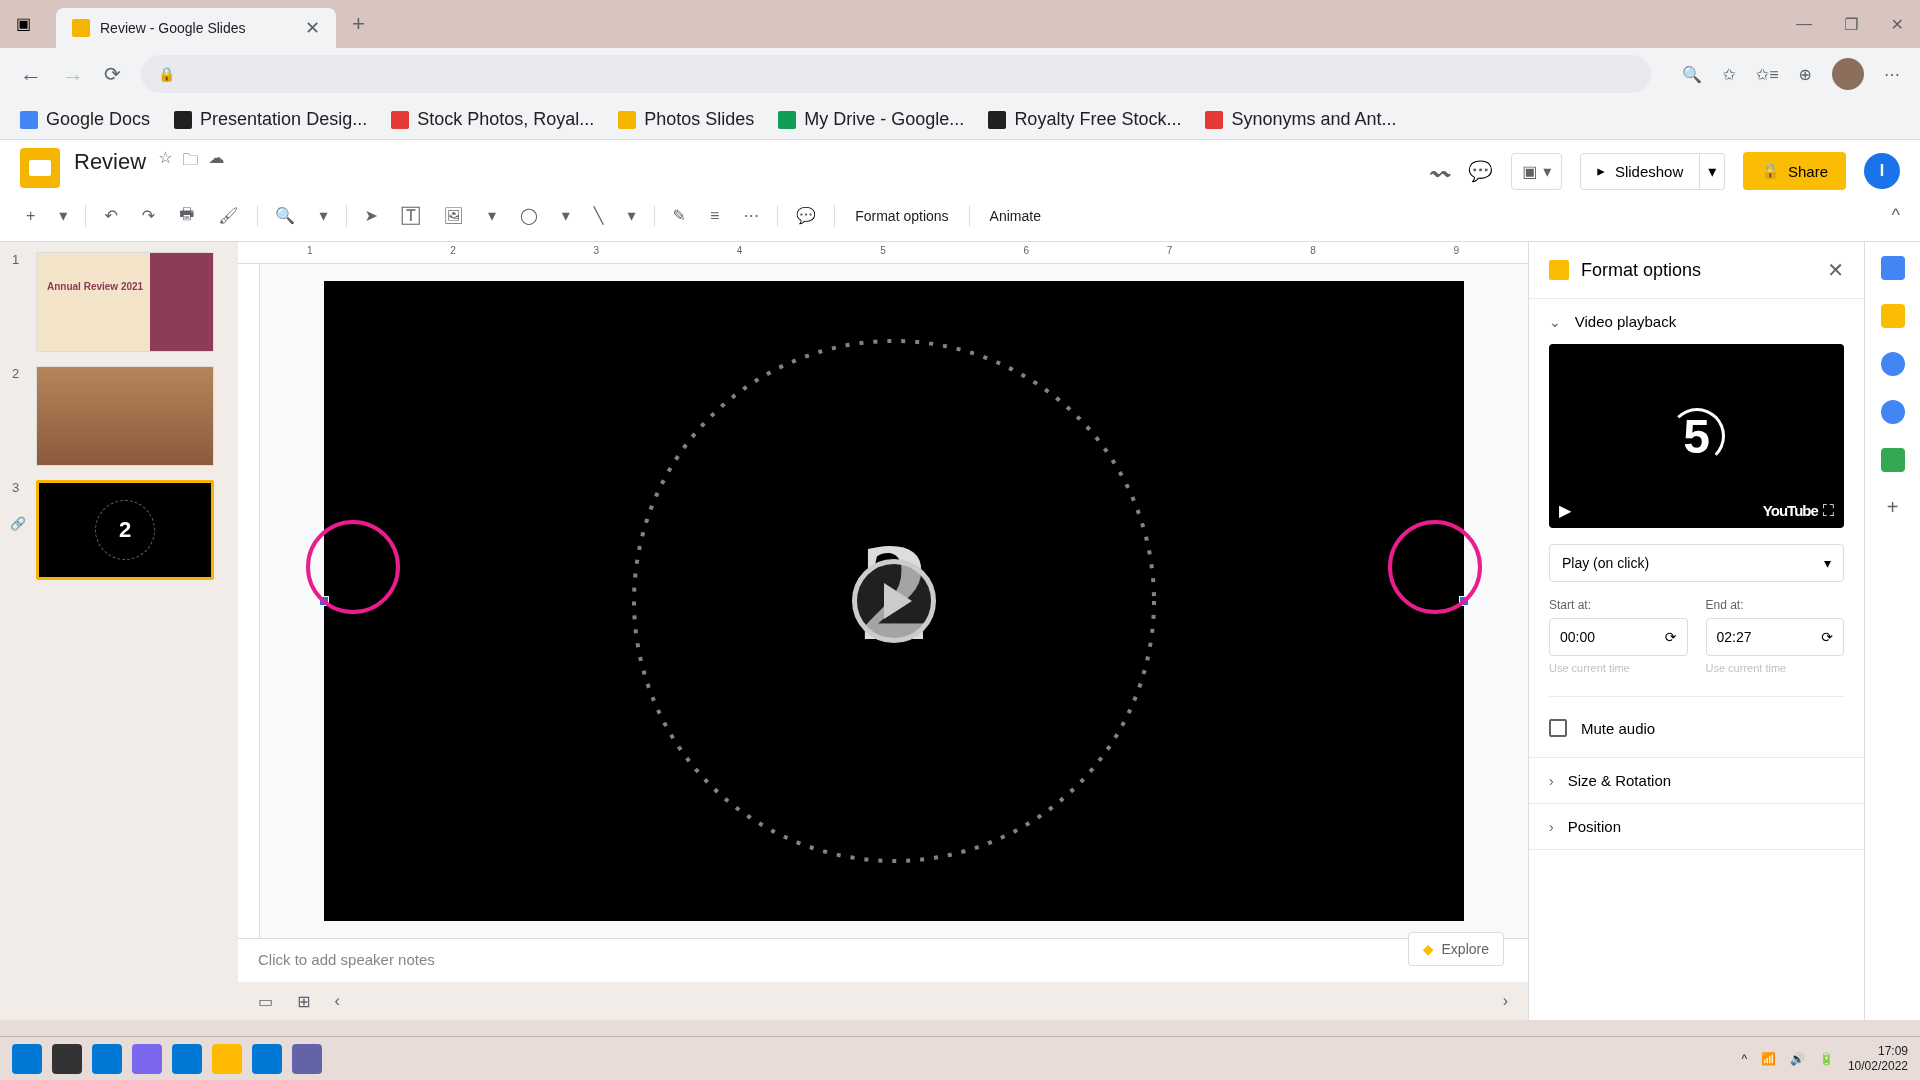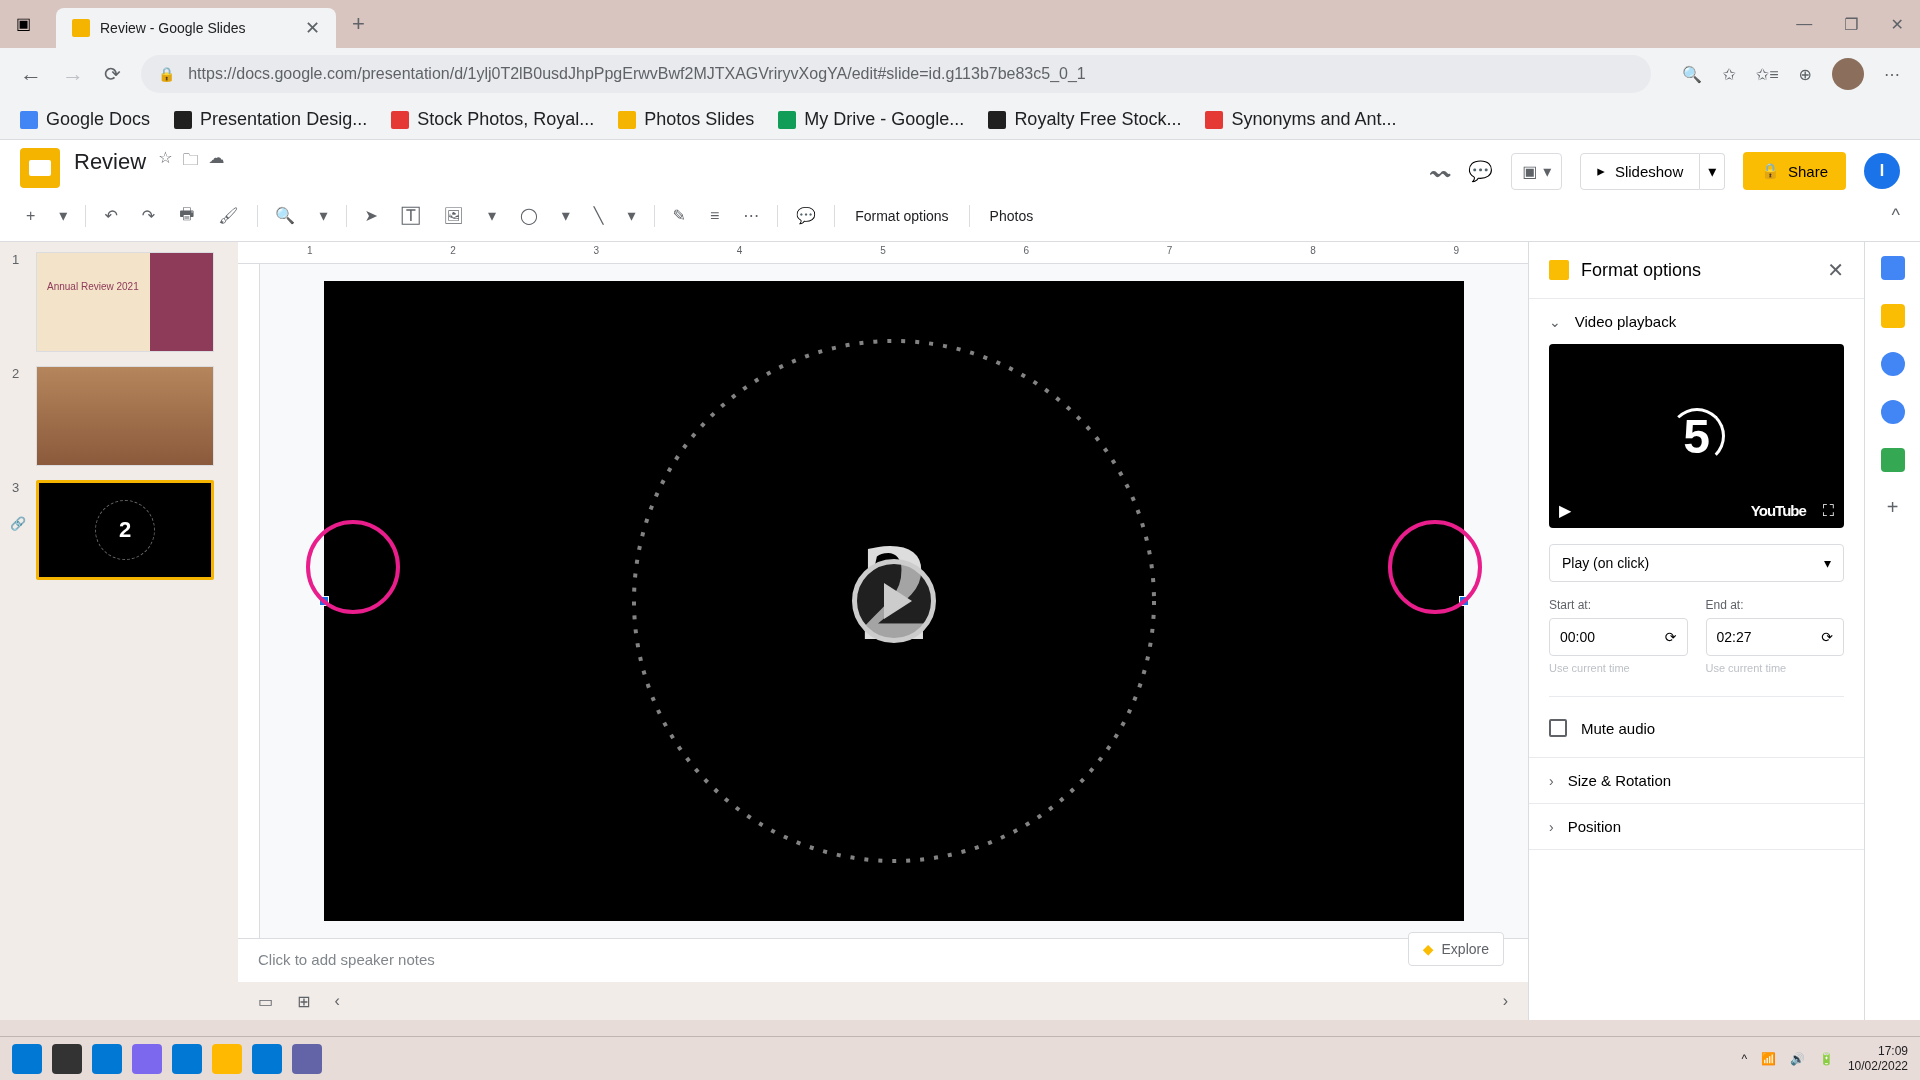--- a/index.html
+++ b/index.html
@@ -141,21 +141,20 @@
     <span>✕</span>
   </div>
 </div>
 
 <div class="address-bar-row">
   <span class="nav-arrow">←</span>
   <span class="nav-arrow disabled">→</span>
   <span class="reload-icon">⟳</span>
   <div class="address-bar">
     <span class="lock-icon">🔒</span>
-    <span class="url">https://docs.google.com/presentation/d/1ylj0T2lB0usdJhpPpgErwvBwf2MJTXAGVriryvXogYA/edit#slide=id.g113b7be83c5_0_1</span>
   </div>
   <div class="addr-icons">
     <span>🔍</span>
     <span>✩</span>
     <span>✩≡</span>
     <span>⊕</span>
     <span class="avatar"></span>
     <span>⋯</span>
   </div>
 </div>
@@ -249,32 +248,32 @@
   <span class="tb-btn">▾</span>
   <span class="tb-sep"></span>
   <span class="tb-btn">✎</span>
   <span class="tb-btn">≡</span>
   <span class="tb-btn">⋯</span>
   <span class="tb-sep"></span>
   <span class="tb-btn">💬</span>
   <span class="tb-sep"></span>
   <span class="tb-text">Format options</span>
   <span class="tb-sep"></span>
-  <span class="tb-text">Photos</span>
+  <span class="tb-text">Animate</span>
   <span class="tb-collapse">^</span>
 </div>
 
 <div class="main">
 
   <div class="filmstrip">
     <div class="slide-thumb">
       <span class="slide-num">1</span>
       <div class="thumb-box" style="background:#f3e3c8">
         <div style="position:absolute;right:0;top:0;bottom:0;width:36%;background:#8e3a59"></div>
-        <div style="position:absolute;left:10px;top:28px;font-size:10px;font-weight:normal;color:#8e3a59">Annual Review 2021</div>
+        <div style="position:absolute;left:10px;top:28px;font-size:10px;font-weight:bold;color:#8e3a59">Annual Review 2021</div>
       </div>
     </div>
     <div class="slide-thumb">
       <span class="slide-num">2</span>
       <div class="thumb-box" style="background:linear-gradient(#b5865c,#8b5a3c)"></div>
     </div>
     <div class="slide-thumb" style="position:relative">
       <span class="slide-num">3</span>
       <span style="position:absolute;left:-2px;top:36px;color:#5f6368;font-size:13px">🔗</span>
       <div class="thumb-box selected" style="background:#000">
@@ -341,21 +340,21 @@
       <div class="fp-sec-head">
         <span class="fp-chevron">⌄</span>
         <span>Video playback</span>
       </div>
       <div class="fp-body">
         <div class="video-preview">
           <div style="position:absolute;left:50%;top:50%;transform:translate(-50%,-50%);width:56px;height:56px;border:3px solid #fff;border-radius:50%;border-bottom-color:transparent;border-left-color:transparent"></div>
           <div class="vp-five">5</div>
           <div class="vp-controls">
             <span>▶</span>
-            <div style="display:flex;gap:17px;">
+            <div style="display:flex;gap:5px;">
               <span class="vp-yt">YouTube</span>
               <span>⛶</span>
             </div>
           </div>
         </div>
         <div class="play-select">
           <span>Play (on click)</span>
           <span>▾</span>
         </div>
         <div class="time-row">

